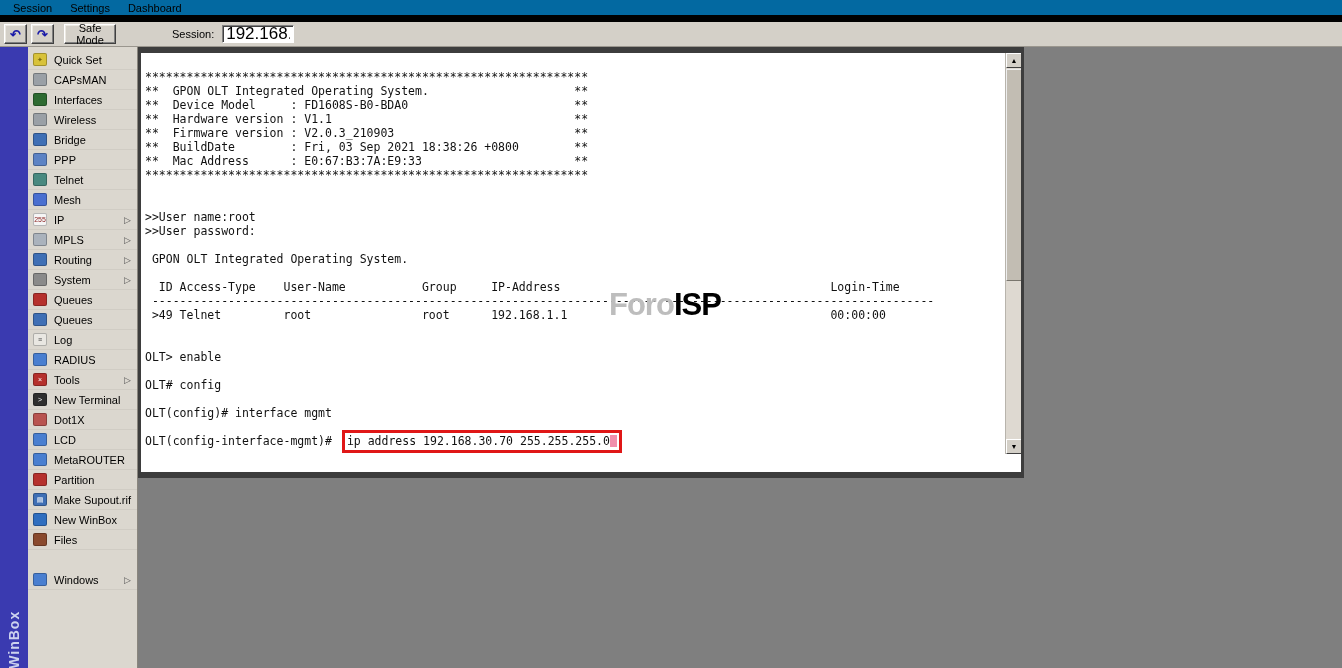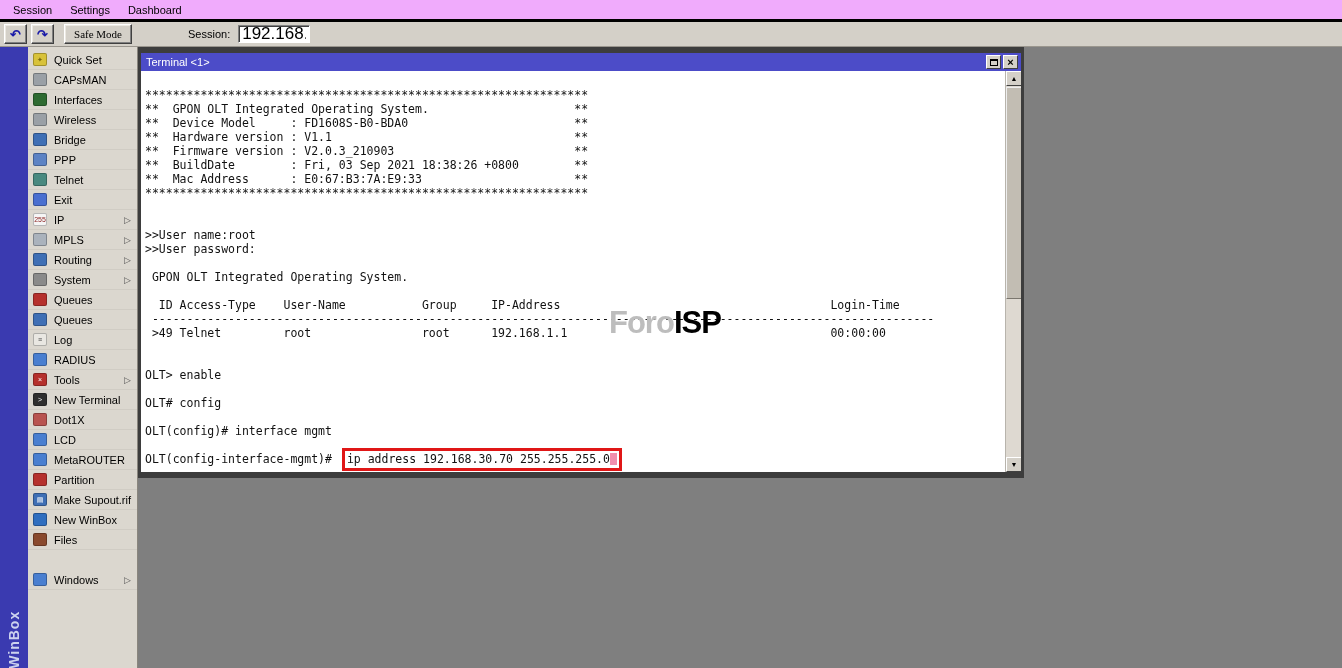--- a/index.html
+++ b/index.html
@@ -1,27 +1,27 @@
 <!DOCTYPE html>
 <html><head>
 <meta charset="utf-8">
 <style>
   * { box-sizing: border-box; margin: 0; padding: 0; }
   html,body { width:1342px; height:668px; overflow:hidden; }
   body { font-family:"Liberation Sans", sans-serif; font-size:11px; color:#000; background:#d4d0c8; position:relative; }
 
   
-  .menubar { position:absolute; left:0; top:0; width:1342px; height:22px; background:#f0abfc; border-bottom:3px solid #000000; display:flex; align-items:center; padding-left:4px; }
+  .menubar { position:absolute; left:0; top:0; width:1342px; height:22px; background:#0369a1; border-bottom:7px solid #000000; display:flex; align-items:center; padding-left:4px; }
   .menu-item { padding:3px 9px; cursor:default; }
 
   
   .toolbar { position:absolute; left:0; top:22px; width:1342px; height:25px; background:#d4d0c8; border-bottom:1px solid #9a968e; display:flex; align-items:center; gap:4px; padding-left:4px; }
   .tb-btn { height:20px; background:#d4d0c8; border:1px solid; border-color:#fff #404040 #404040 #fff; box-shadow:inset -1px -1px 0 #808080, inset 1px 1px 0 #ece9e2; display:flex; align-items:center; justify-content:center; font-size:12px; }
   .tb-ico { width:23px; color:#1a1aa8; font-weight:bold; font-size:13px; }
-  .safe-mode { width:68px; font-size:11px; margin-left:6px;font-family:Liberation Serif, serif; }
+  .safe-mode { width:52px; font-size:11px; margin-left:6px; }
   .session-label { margin-left:52px; margin-right:4px; }
   .session-input { width:72px; height:18px; border:1px solid; border-color:#808080 #fff #fff #808080; box-shadow:inset 1px 1px 0 #404040; background:#fff; font-size:17px; padding:0 3px; font-family:"Liberation Sans",sans-serif; }
 
   
   .sidebar { position:absolute; left:0; top:47px; width:138px; bottom:0; background:#dbd7cf; border-right:1px solid #8a867e; }
   .blue-strip { position:absolute; left:0; top:0; width:28px; height:100%; background:#3a3ab0; }
   .brand-vertical { position:absolute; left:6px; top:700px; transform:rotate(-90deg); transform-origin:0 0; white-space:nowrap; font-size:14px; font-weight:bold; letter-spacing:1px; color:#ccd2ee; }
   .side-items { position:absolute; left:28px; top:3px; right:0; }
   .side-item { height:20px; display:flex; align-items:center; padding-left:5px; border-bottom:1px solid #d0ccc4; cursor:default; }
   .side-item.gap { margin-top:20px;justify-content:flex-end; }
@@ -103,21 +103,21 @@
       <div class="side-item">
         <span class="side-icon" style="background: rgb(93, 131, 196);"></span>
         <span class="side-label">PPP</span>
       </div>
       <div class="side-item">
         <span class="side-icon" style="background: rgb(73, 137, 127);"></span>
         <span class="side-label">Telnet</span>
       </div>
       <div class="side-item">
         <span class="side-icon" style="background: rgb(74, 111, 208);"></span>
-        <span class="side-label">Exit</span>
+        <span class="side-label">Mesh</span>
       </div>
       <div class="side-item">
         <span class="side-icon" style="background: rgb(245, 245, 245); color: rgb(138, 31, 31);">255</span>
         <span class="side-label">IP</span>
         <span class="side-arrow">▷</span>
       </div>
       <div class="side-item">
         <span class="side-icon" style="background: rgb(170, 178, 188);"></span>
         <span class="side-label">MPLS</span>
         <span class="side-arrow">▷</span>
@@ -188,29 +188,20 @@
       <div class="side-item gap">
         <span class="side-icon" style="background: rgb(74, 127, 208);"></span>
         <span class="side-label">Windows</span>
         <span class="side-arrow">▷</span>
       </div>
     </div>
 </div>
 
 <div class="main">
   <div class="window">
-    <div class="titlebar">
-      <span class="title-text">Terminal &lt;1&gt;</span>
-      <span class="winbtn">
-          <span class="maxglyph"></span>
-        </span>
-      <span class="winbtn">
-          <span>×</span>
-        </span>
-    </div>
     <div class="content">
       <pre class="term"><span>
 ****************************************************************
 **  GPON OLT Integrated Operating System.                     **
 **  Device Model     : FD1608S-B0-BDA0                        **
 **  Hardware version : V1.1                                   **
 **  Firmware version : V2.0.3_210903                          **
 **  BuildDate        : Fri, 03 Sep 2021 18:38:26 +0800        **
 **  Mac Address      : E0:67:B3:7A:E9:33                      **
 ****************************************************************

